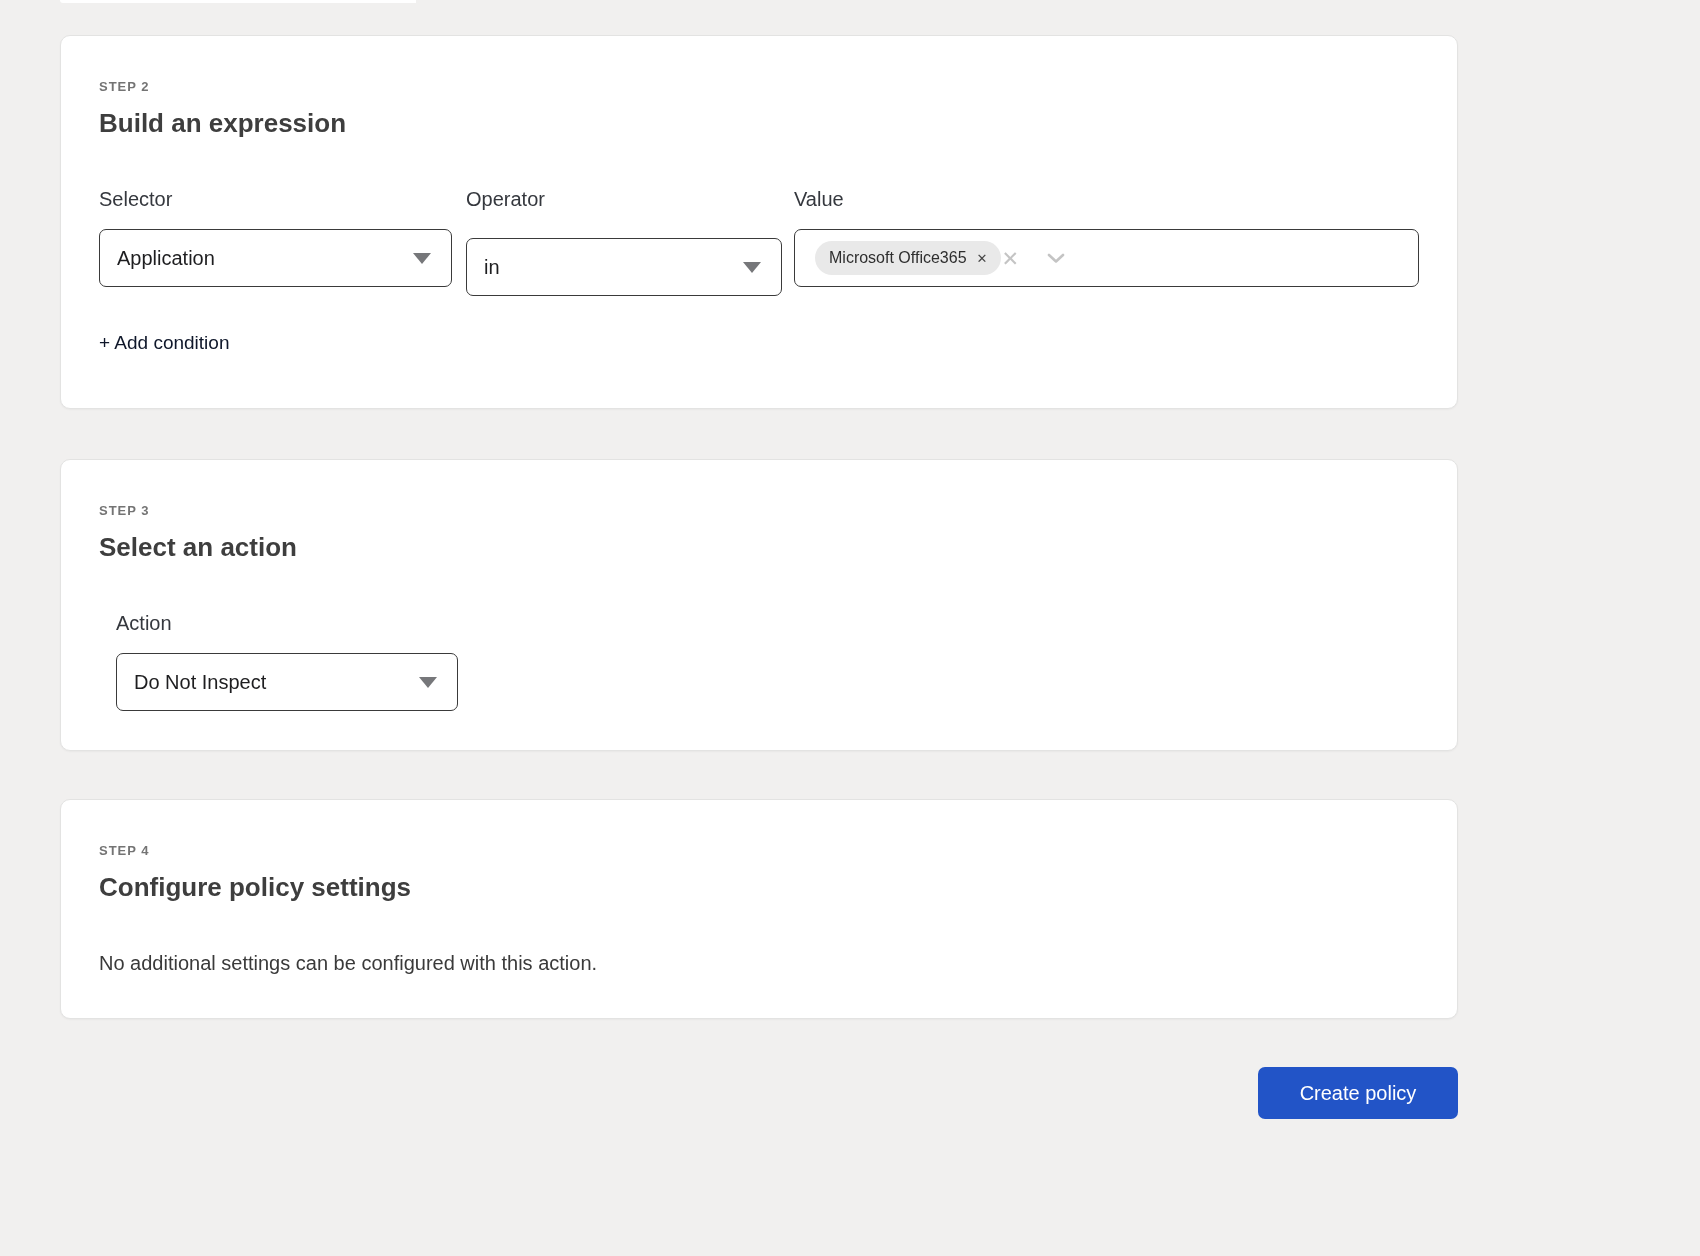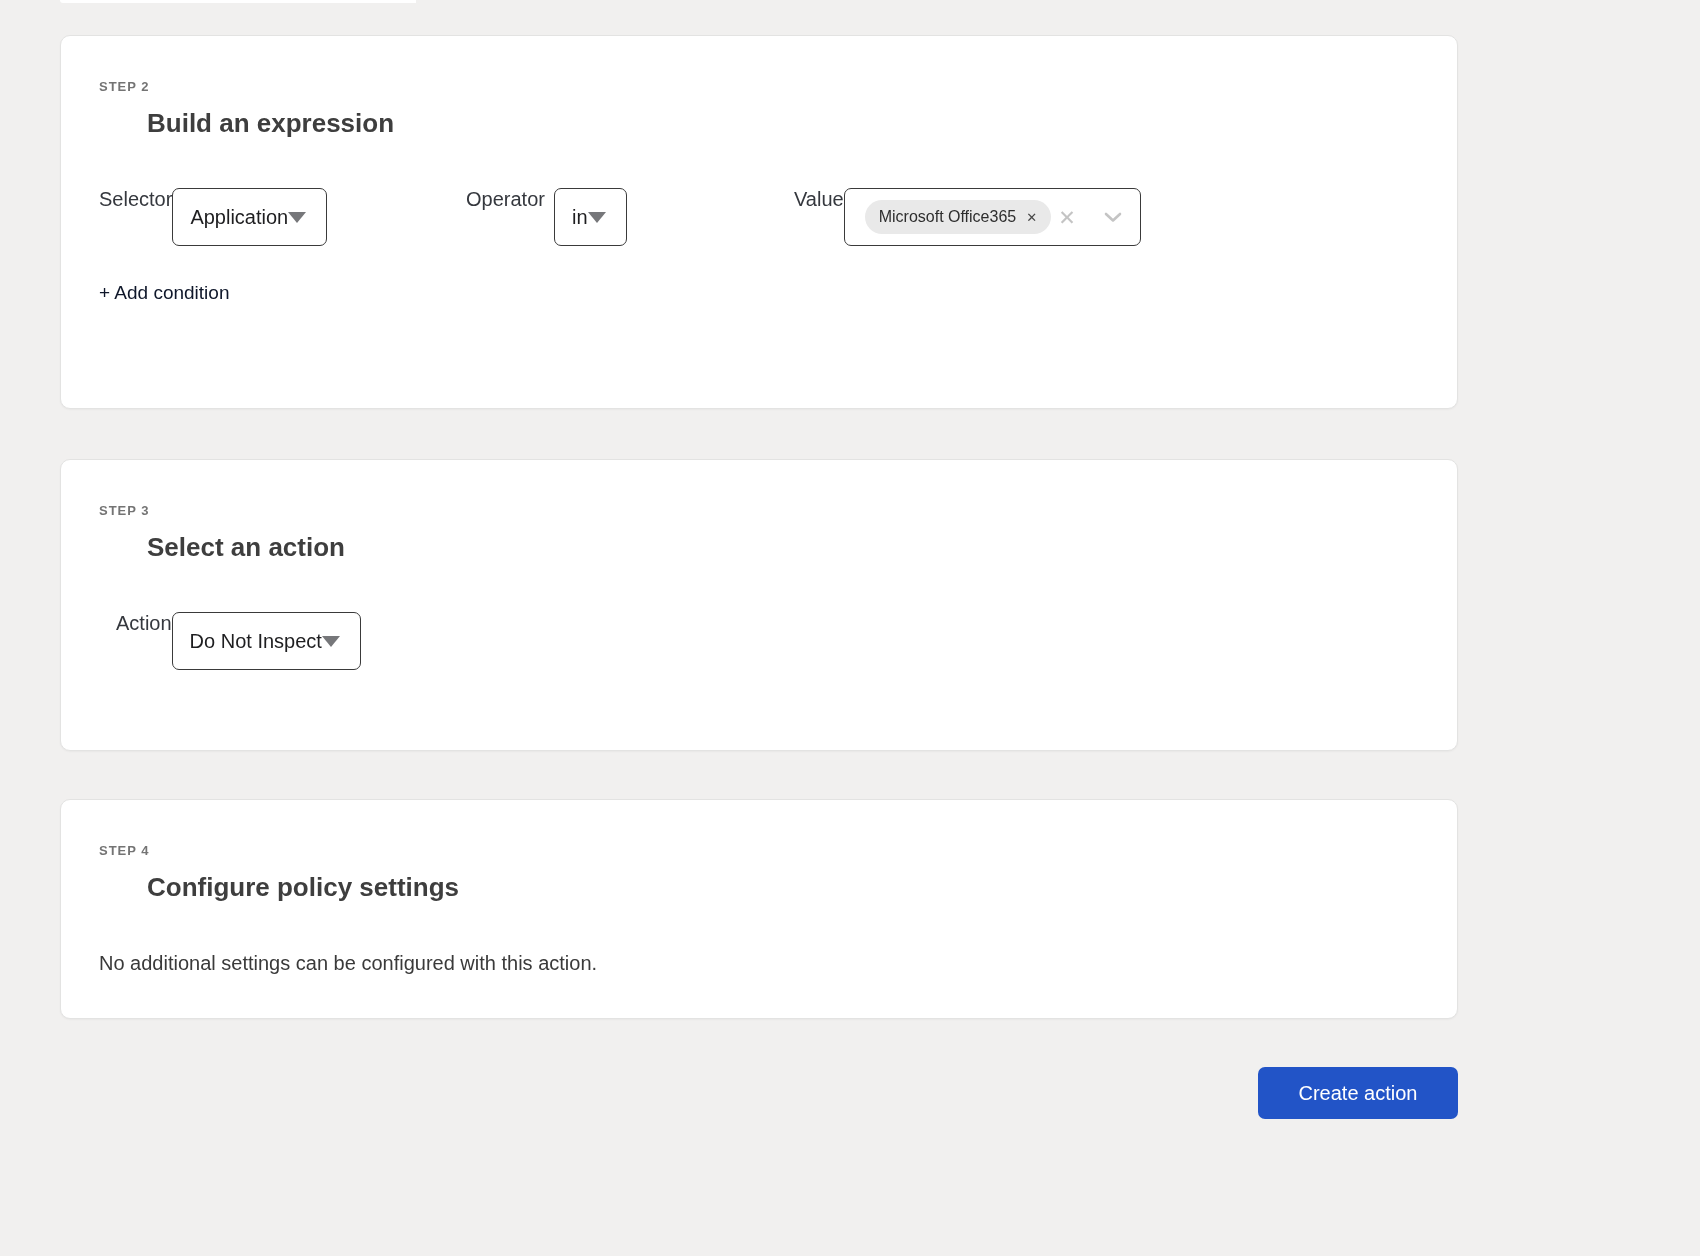--- a/index.html
+++ b/index.html
@@ -40,28 +40,27 @@
     color: #747474;
     line-height: 15px;
     text-transform: uppercase;
   }
   .card-title {
     margin-top: 14px;
     font-size: 26px;
     font-weight: 700;
     color: #3e3e3e;
     line-height: 30px;
-    margin-left: 48px;
   }
   .fields-row {
     margin-top: 50px;
     display: flex;
     align-items: flex-start;
   }
-  .field-col { display: flex; flex-direction: row; }
+  .field-col { display: flex; flex-direction: column; }
   .col-selector { width: 353px; margin-right: 14px; }
   .col-operator { width: 316px; margin-right: 12px; gap: 9px; }
   .col-value    { width: 625px; }
   .col-action   { width: 342px; }
   .field-label {
     font-size: 20px;
     color: #35383e;
     line-height: 23px;
     margin-bottom: 18px;
   }
@@ -86,24 +85,23 @@
     border-right: 9px solid transparent;
     border-top: 11px solid #76777a;
   }
   .multiselect-box {
     height: 58px;
     border: 1.5px solid #3a3a3a;
     border-radius: 7px;
     background: #ffffff;
     display: flex;
     align-items: center;
-    justify-content: center;
+    justify-content: flex-start;
     padding: 0 18px 0 20px;
     cursor: text;
-    gap: 7px;
   }
   .tag {
     height: 34px;
     background: #e9e9e9;
     border-radius: 17px;
     display: inline-flex;
     align-items: center;
     padding: 0 14px;
     gap: 10px;
   }
@@ -224,16 +222,16 @@
     </div>
   </section>
 
   <section class="card card-step4">
     <div class="step-label">STEP 4</div>
     <h2 class="card-title">Configure policy settings</h2>
     <p class="note">No additional settings can be configured with this action.</p>
   </section>
 
   <div class="footer-row">
-    <button class="create-btn">Create action</button>
+    <button class="create-btn">Create policy</button>
   </div>
 
 </div>
 
 </body></html>

